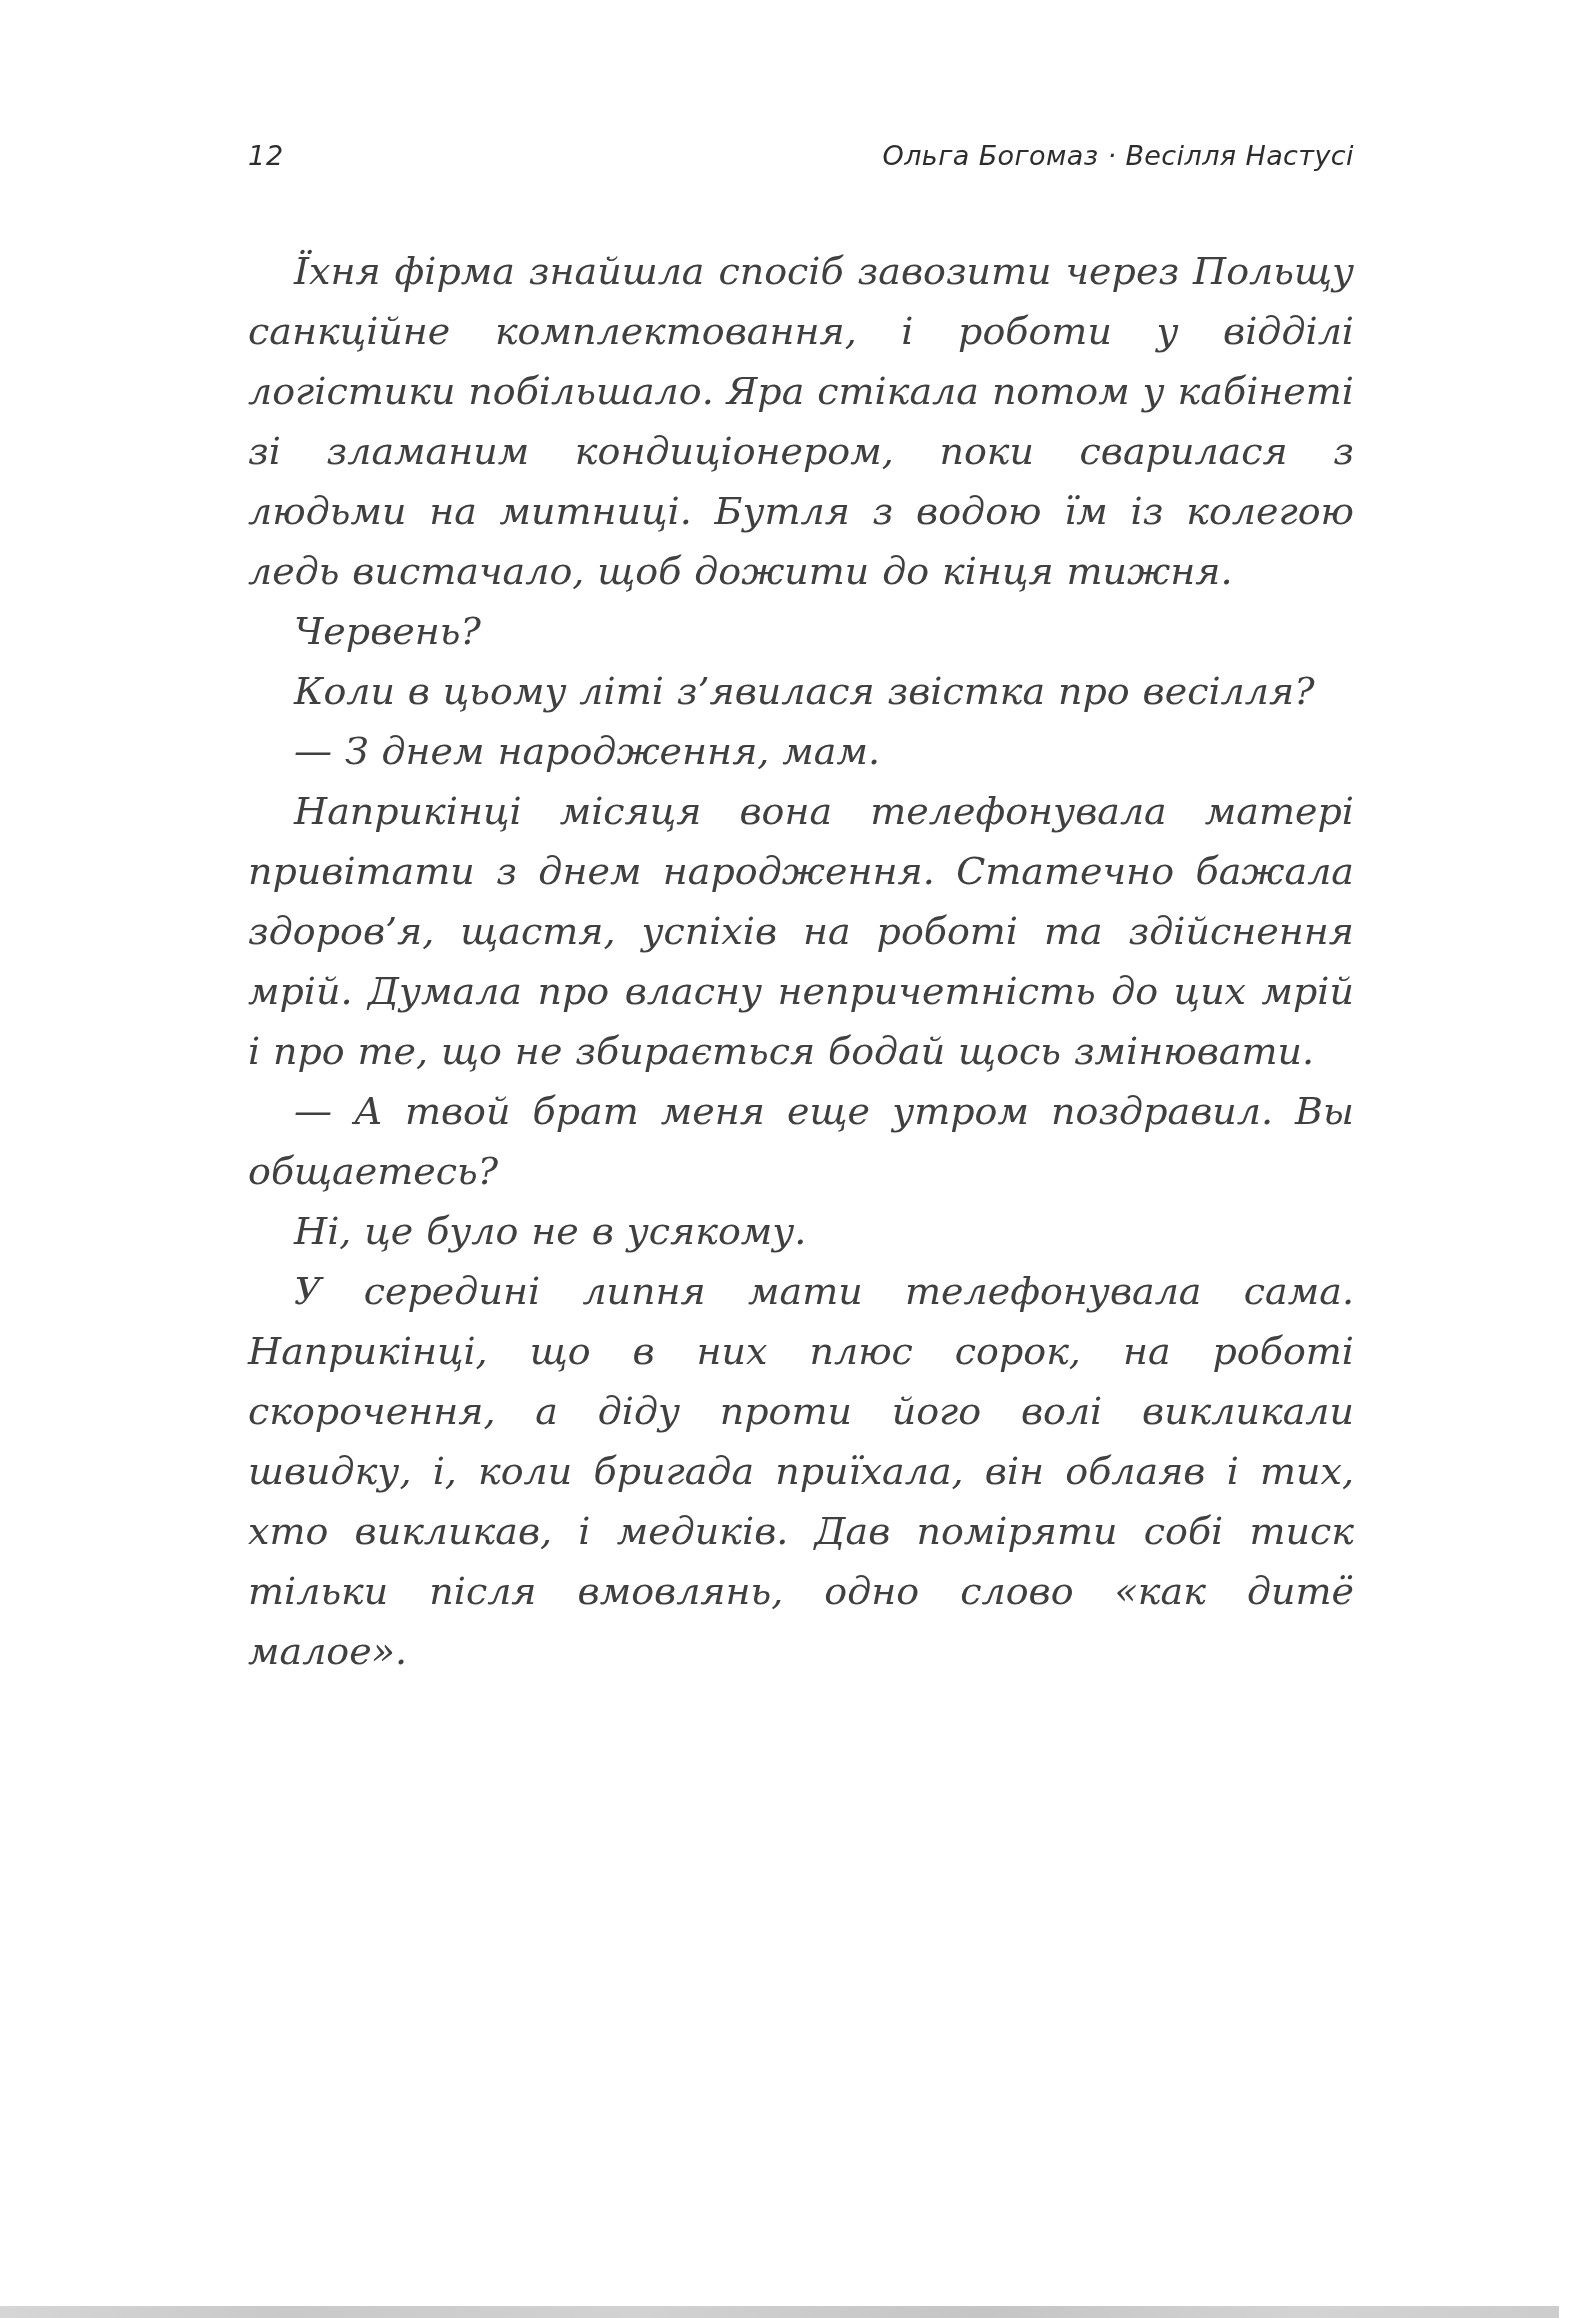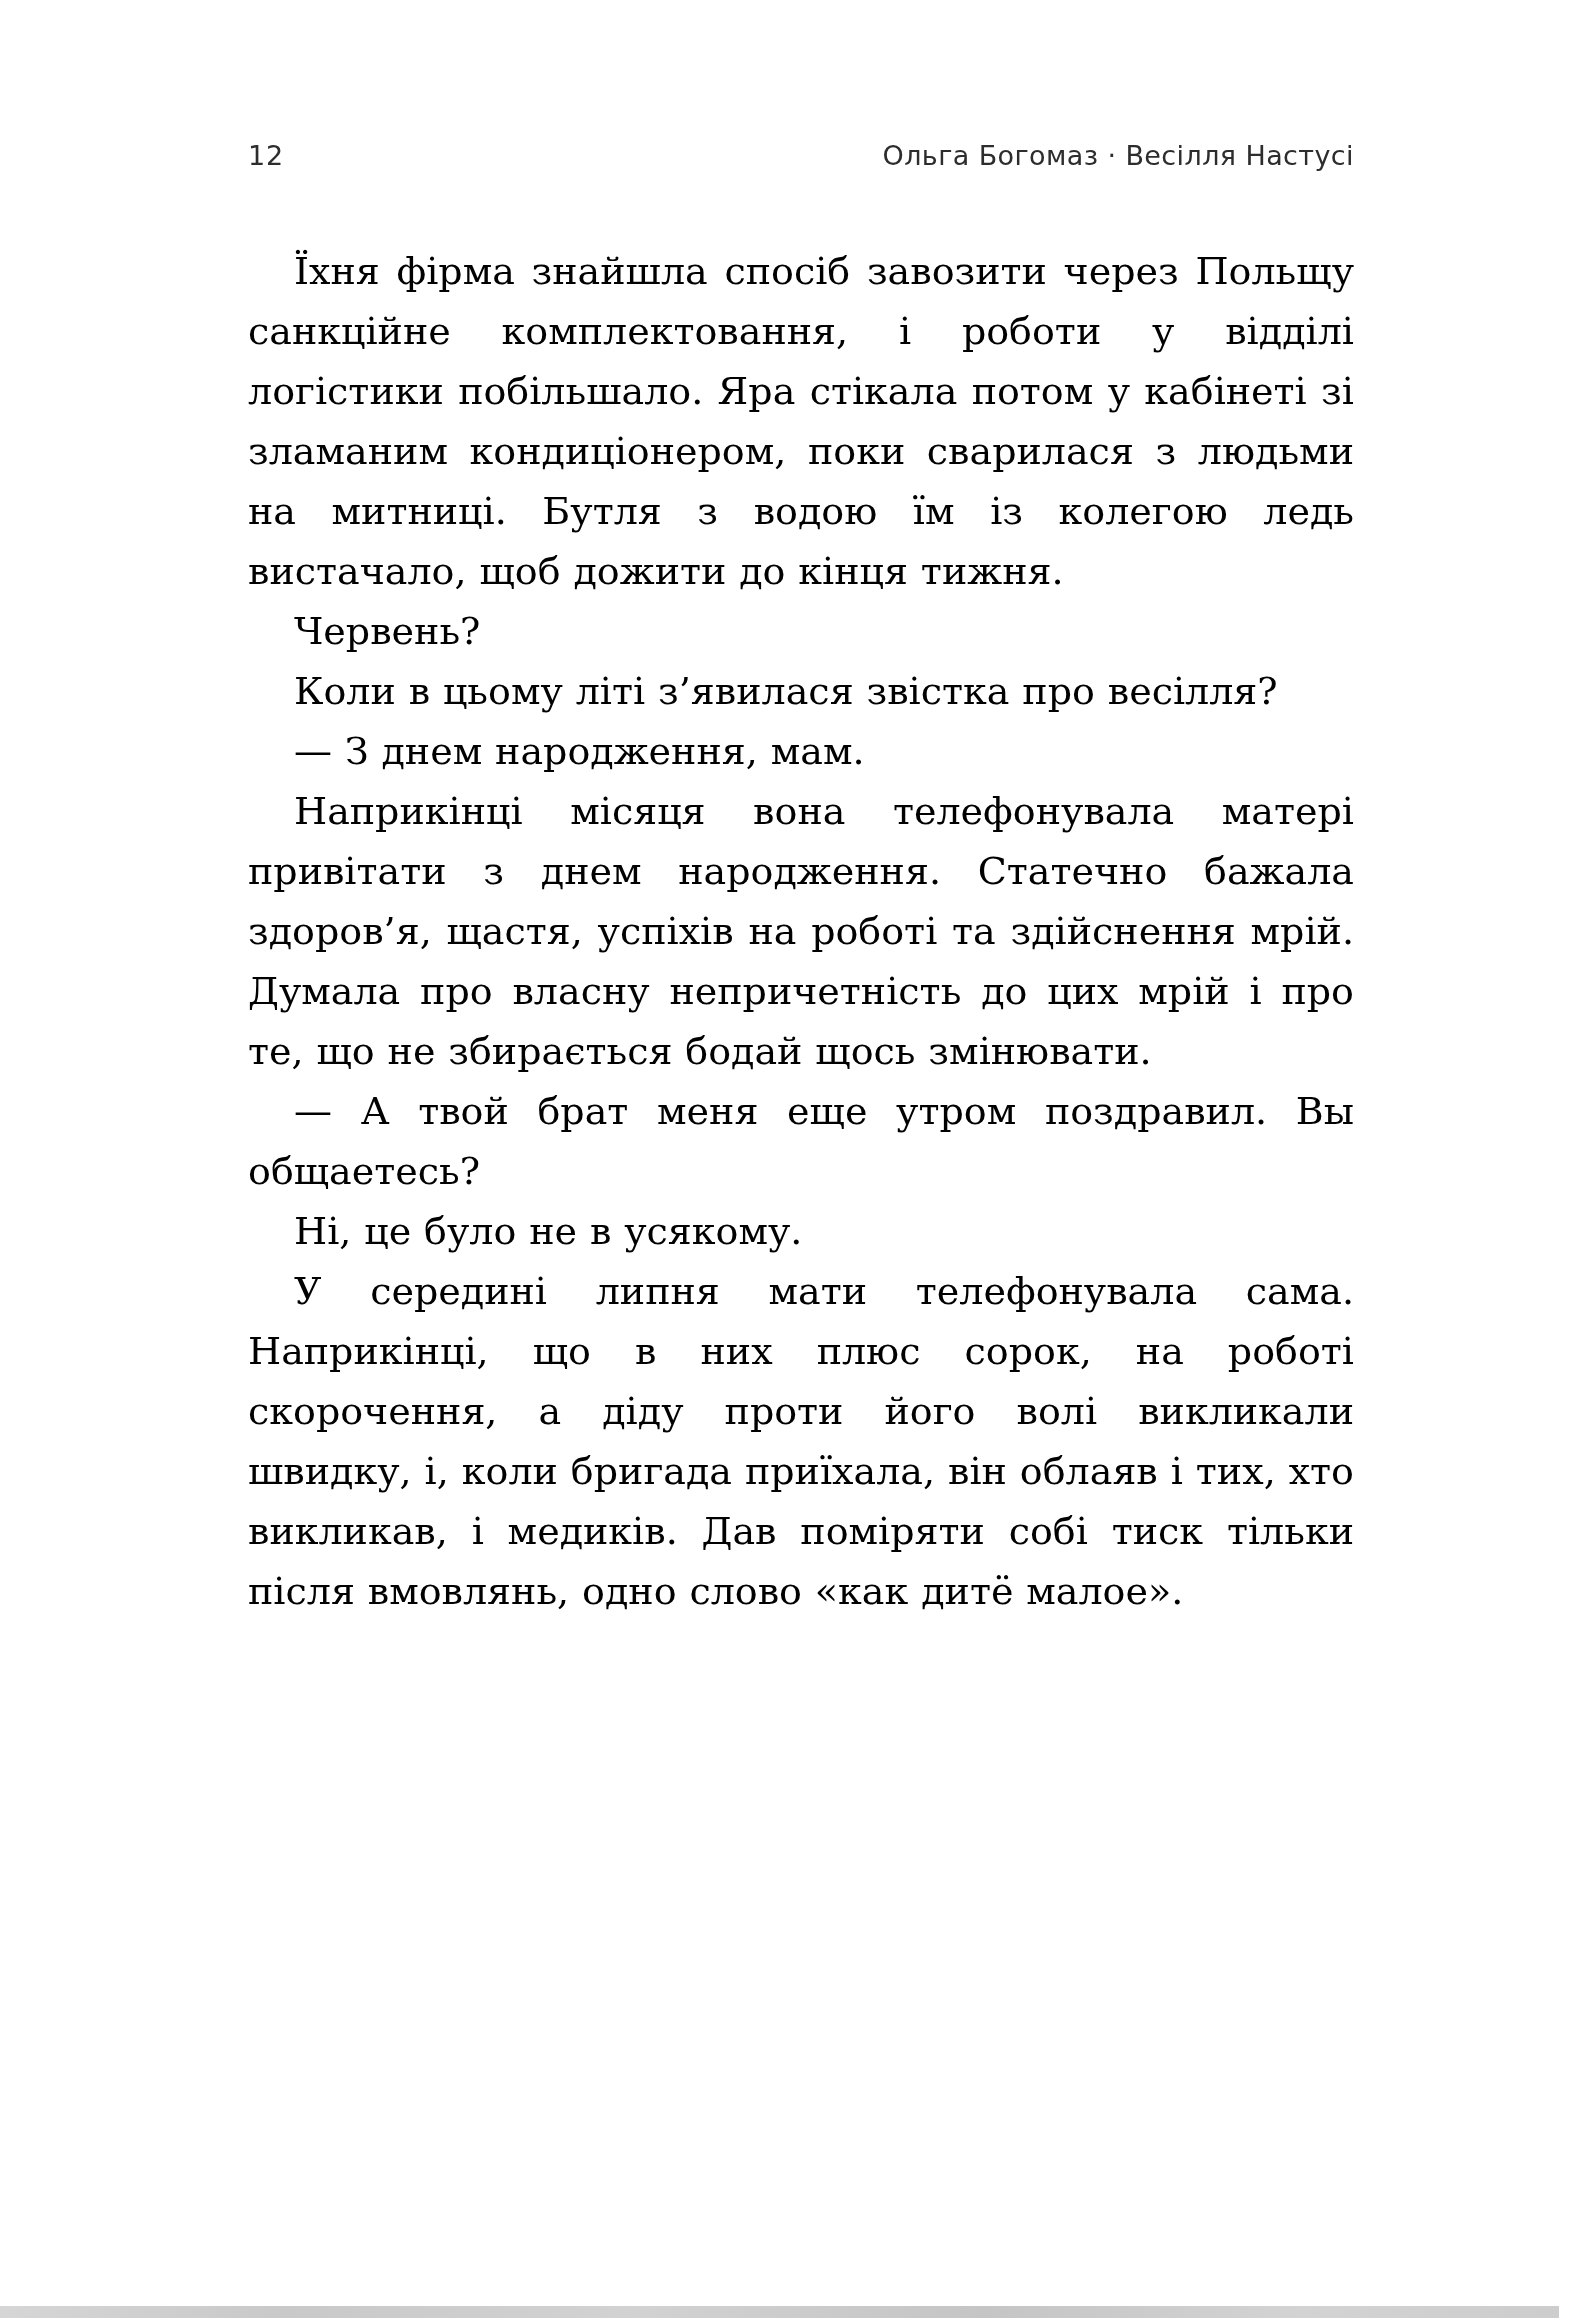--- a/index.html
+++ b/index.html
@@ -6,20 +6,21 @@
     margin: 0;
     padding: 0;
     background: #ffffff;
   }
   .page {
     position: relative;
     width: 1559px;
     height: 2319px;
     background: #ffffff;
     overflow: hidden;
+    font-style: italic;
   }
   .content {
     position: absolute;
     left: 248px;
     top: 139px;
     width: 1106px;
   }
   .running-header {
     display: flex;
     justify-content: space-between;
@@ -33,21 +34,21 @@
     letter-spacing: 0.8px;
   }
   .running-header .head-title {
     letter-spacing: 0.4px;
   }
   .page-body {
     margin-top: 69px;
     font-family: "DejaVu Serif", "Liberation Serif", serif;
     font-size: 38px;
     line-height: 60px;
-    color: #000000;
+    color: #404040;
     text-align: justify;
     text-align-last: left;
     hyphens: auto;
     -webkit-hyphens: auto;
     word-spacing: 0.8px;
   }
   .para {
     margin: 0;
     text-indent: 46px;
   }

